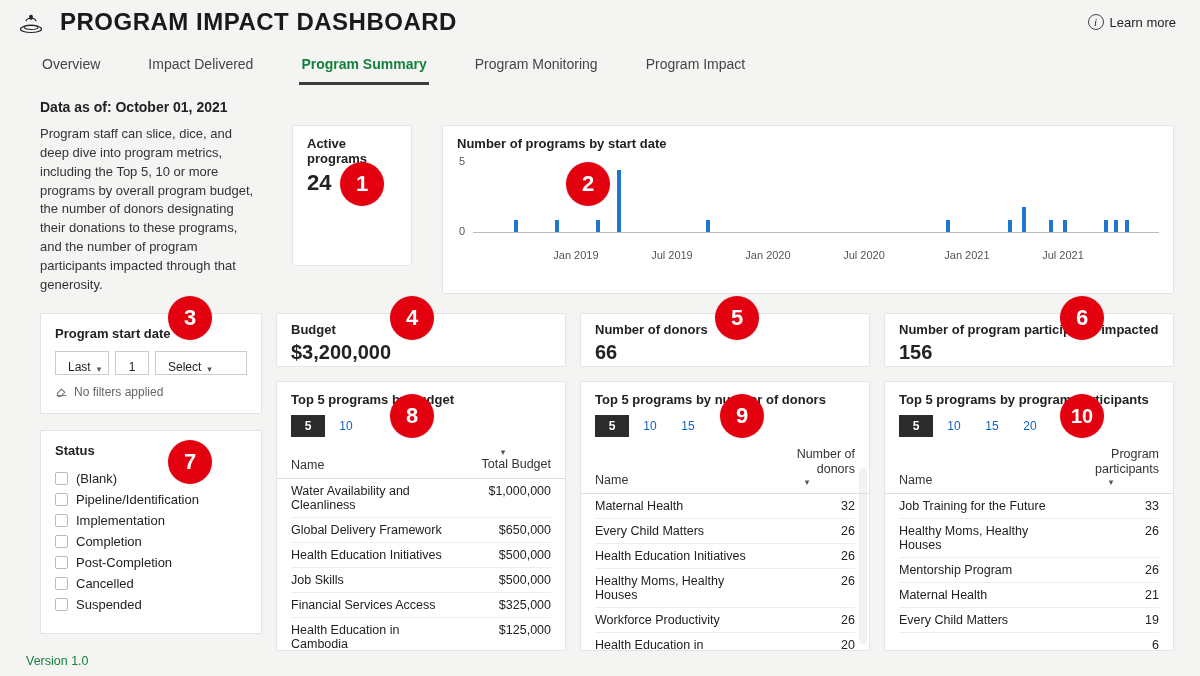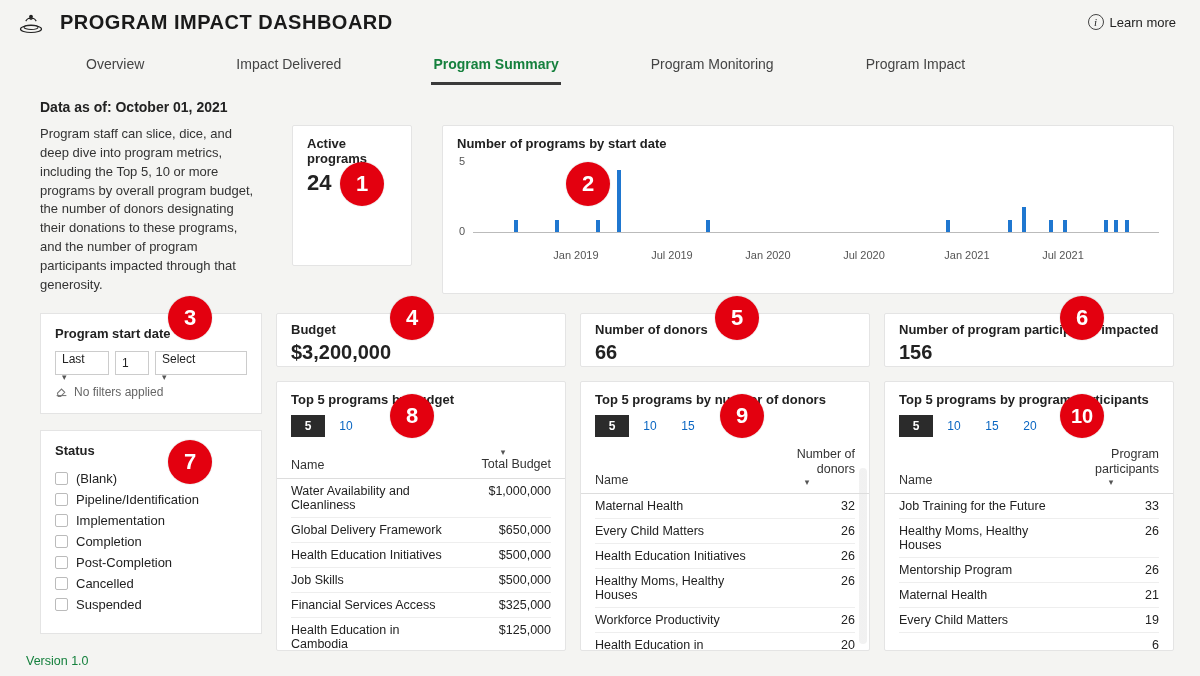--- a/index.html
+++ b/index.html
@@ -8,28 +8,28 @@
     background: #f4f4f2;
     width: 1200px;
     height: 676px;
     overflow: hidden;
     color: #222;
     font-size: 13px;
   }
   
   .header { display: flex; align-items: center; height: 44px; padding: 0 24px 0 16px; }
   .logo { width: 30px; height: 30px; display:flex; align-items:center; justify-content:center; }
-  .title { margin-left: 14px; font-size: 20px; font-weight: 600; letter-spacing: .5px; color:#1a1a1a; }
+  .title { margin-left: 14px; font-size: 24px; font-weight: 600; letter-spacing: .5px; color:#1a1a1a; }
   .spacer { flex: 1; }
   .learn { display:flex; align-items:center; gap:6px; cursor:pointer; font-size:13px; color:#222; }
   .learn .i { width:16px; height:16px; border:1.4px solid #444; border-radius:50%; display:flex; align-items:center; justify-content:center; font-size:11px; font-style:italic; font-family:Georgia,serif; }
 
   
   .tabs { display:flex; gap:44px; padding: 6px 0 0 40px; font-size:14px; color:#444; }
-  .tab { padding: 6px 2px 10px; cursor:pointer;margin-left:44px; }
+  .tab { padding: 6px 2px 10px; cursor:pointer; }
   .tab.active { color:#15803d; font-weight:600; border-bottom:3px solid #3a3a3a; }
 
   
   .main { padding: 14px 26px 0 40px; }
   .asof { font-size:14px; font-weight:600; margin-bottom:10px; }
 
   .row1 { display:flex; gap:30px; }
   .intro { width: 222px; font-size:13px; line-height:1.45; color:#333; }
 
   .card { background:#fff; border:1px solid #e4e4e4; border-radius:2px; padding:10px 14px; position:relative; }
@@ -46,21 +46,21 @@
   .ticks { position:absolute; left:0; right:0; bottom:-2px; display:flex; font-size:11px; color:#555; }
   .bars { position:absolute; left:0; right:0; bottom:15px; height:62px; }
   .bar { position:absolute; bottom:0; width:4px; background:#1f77d0; }
 
   
   .row2 { display:flex; gap:14px; margin-top:18px; }
   .left-col { width:222px; display:flex; flex-direction:column; gap:16px; }
   .filter-card { background:#fff; border:1px solid #e4e4e4; padding:12px 14px 14px; }
   .filter-title { font-weight:600; font-size:13px; margin-bottom:10px; }
   .filter-controls { display:flex; gap:6px; }
-  .sel { border:1px solid #ccc; background:#fff; height:24px; font-size:12px; padding:0 6px; display:flex; align-items:flex-start; gap:6px; cursor:pointer;flex-direction:column; }
+  .sel { border:1px solid #ccc; background:#fff; height:24px; font-size:12px; padding:0 12px; display:flex; align-items:flex-end; gap:6px; cursor:pointer; }
   .sel .chev { font-size:9px; color:#555; }
   .nofilter { display:flex; align-items:center; gap:6px; margin-top:10px; font-size:12px; color:#666; }
   .eraser-icon { width:13px; height:13px; }
 
   .status-list { margin-top:6px;text-align:right; }
   .status-item { display:flex; align-items:center; gap:8px; padding:3px 0; font-size:13px; cursor:pointer; }
   .chk { width:13px; height:13px; border:1px solid #bbb; border-radius:2px; }
 
   .right-grid { flex:1; display:grid; grid-template-columns: 1fr 1fr 1fr; gap:14px; }
   .kpi-card { height:54px; padding:8px 14px; }

